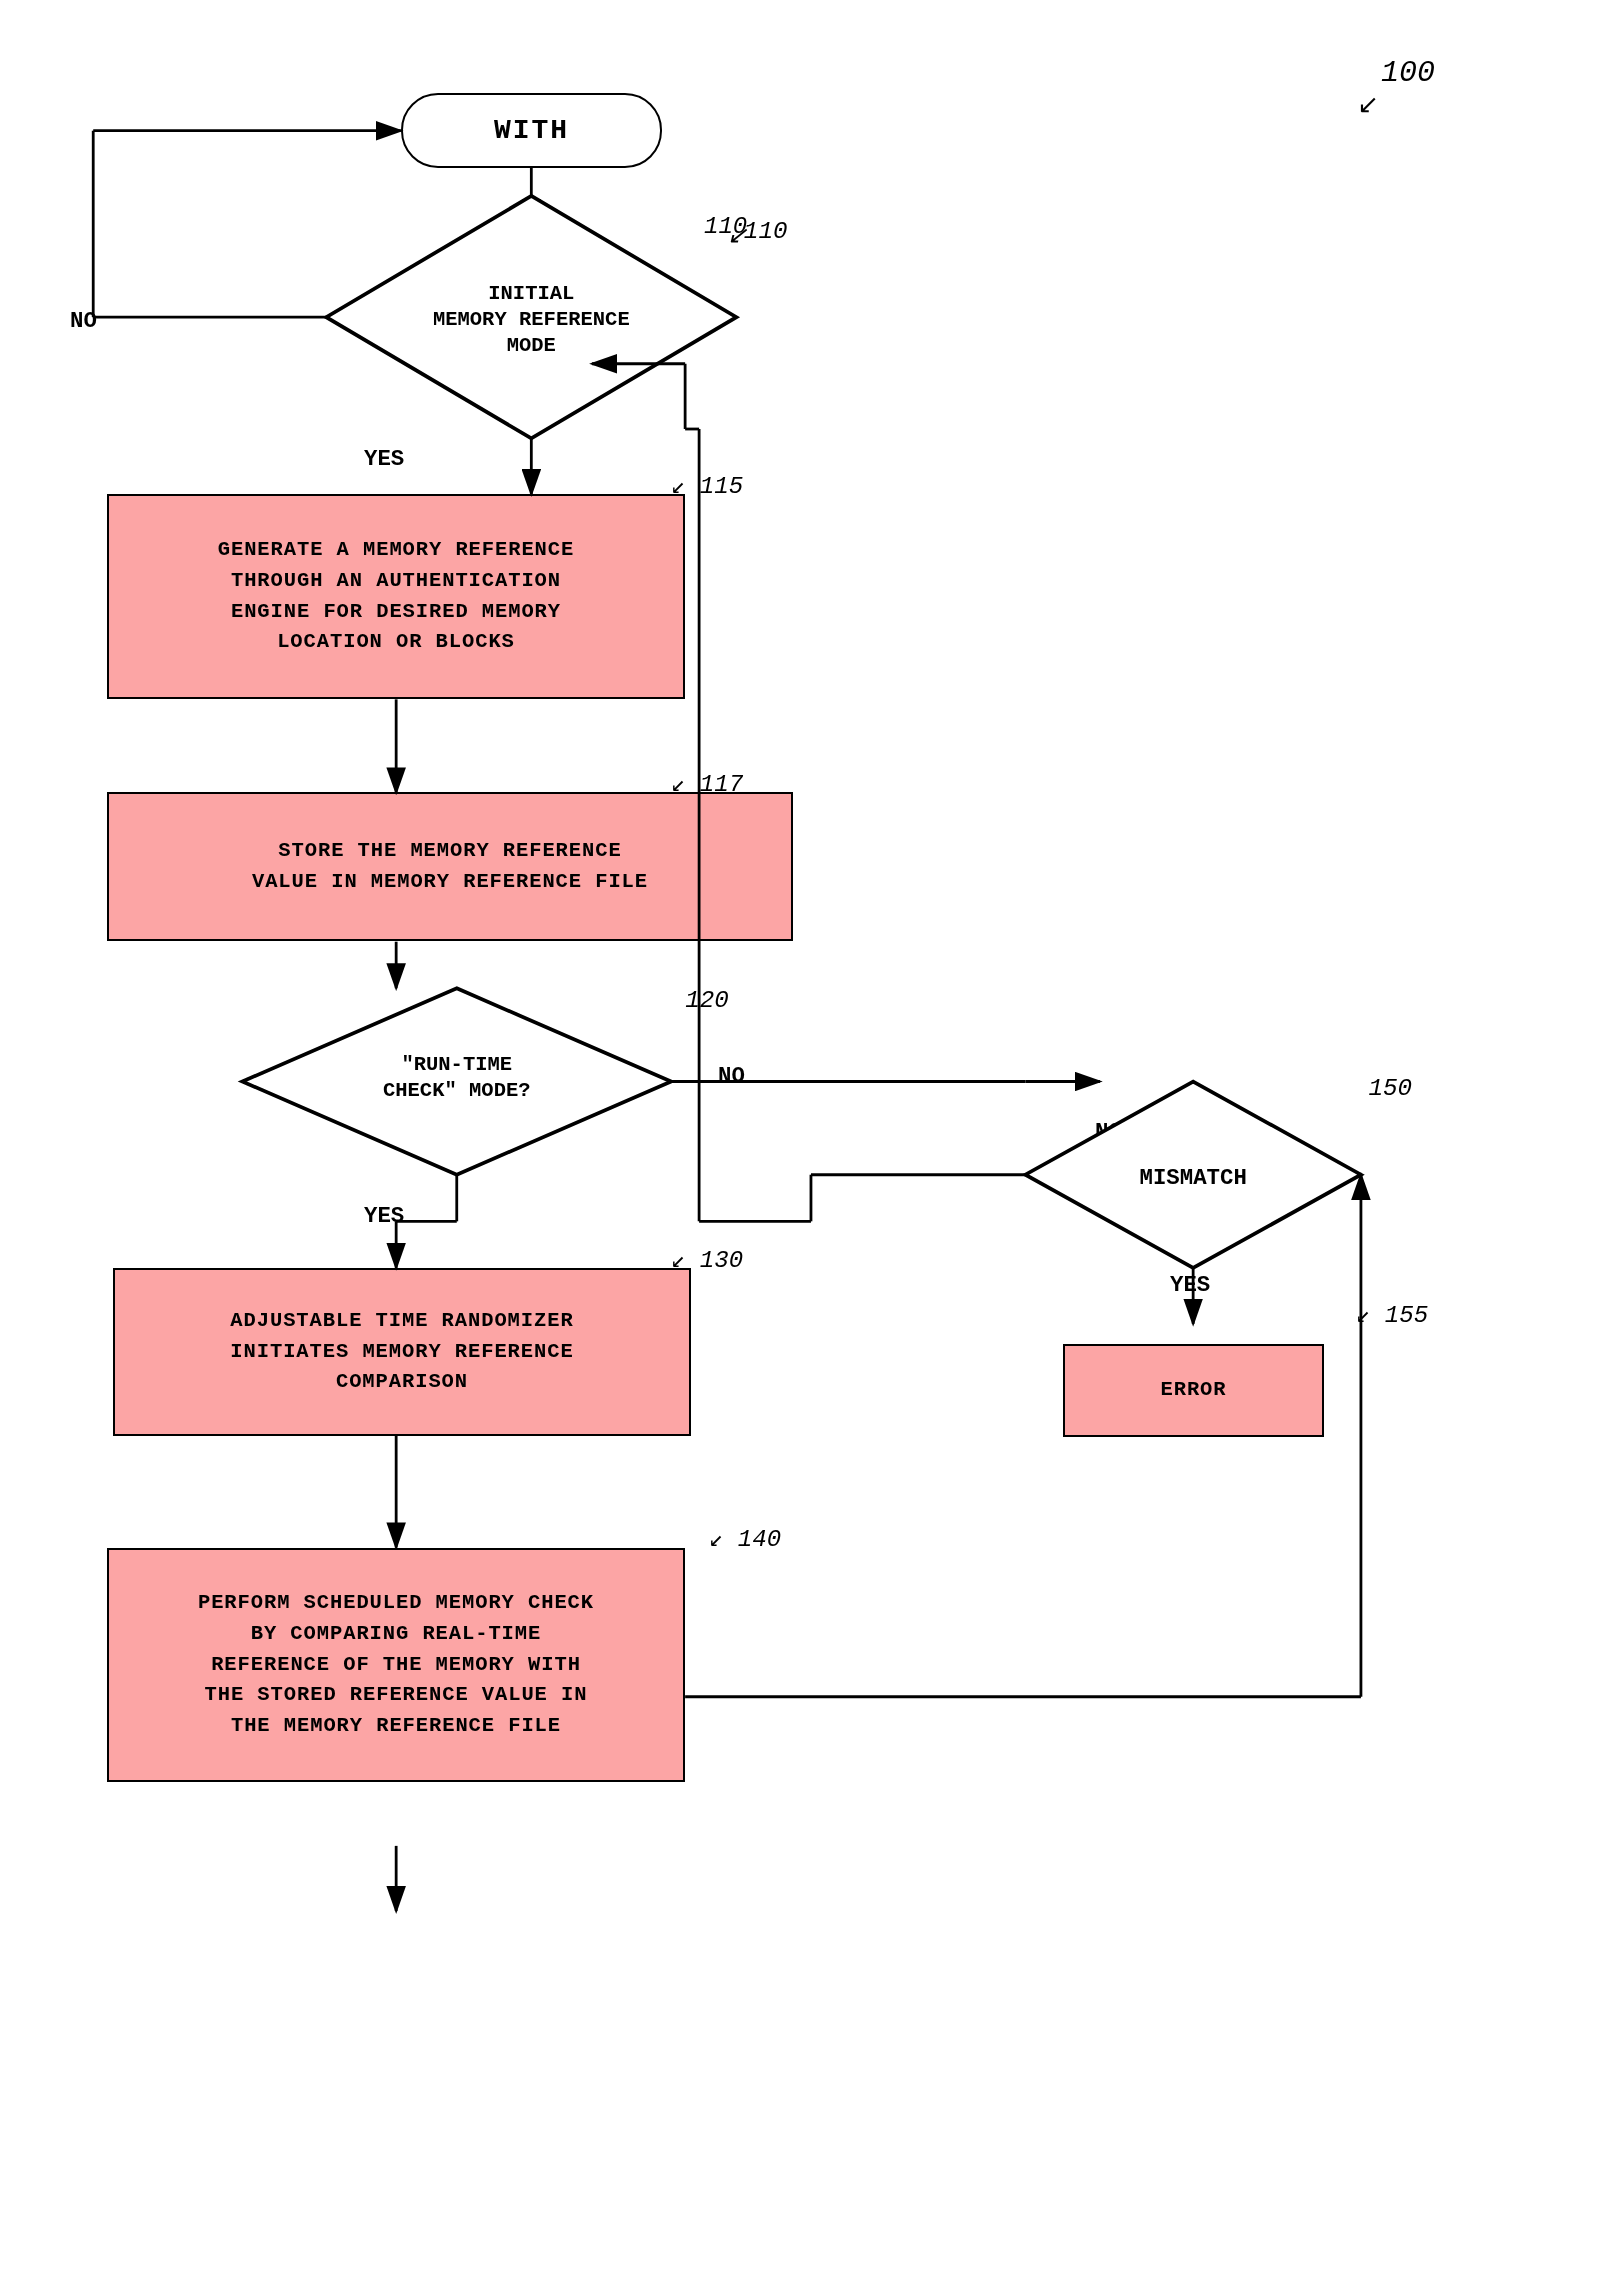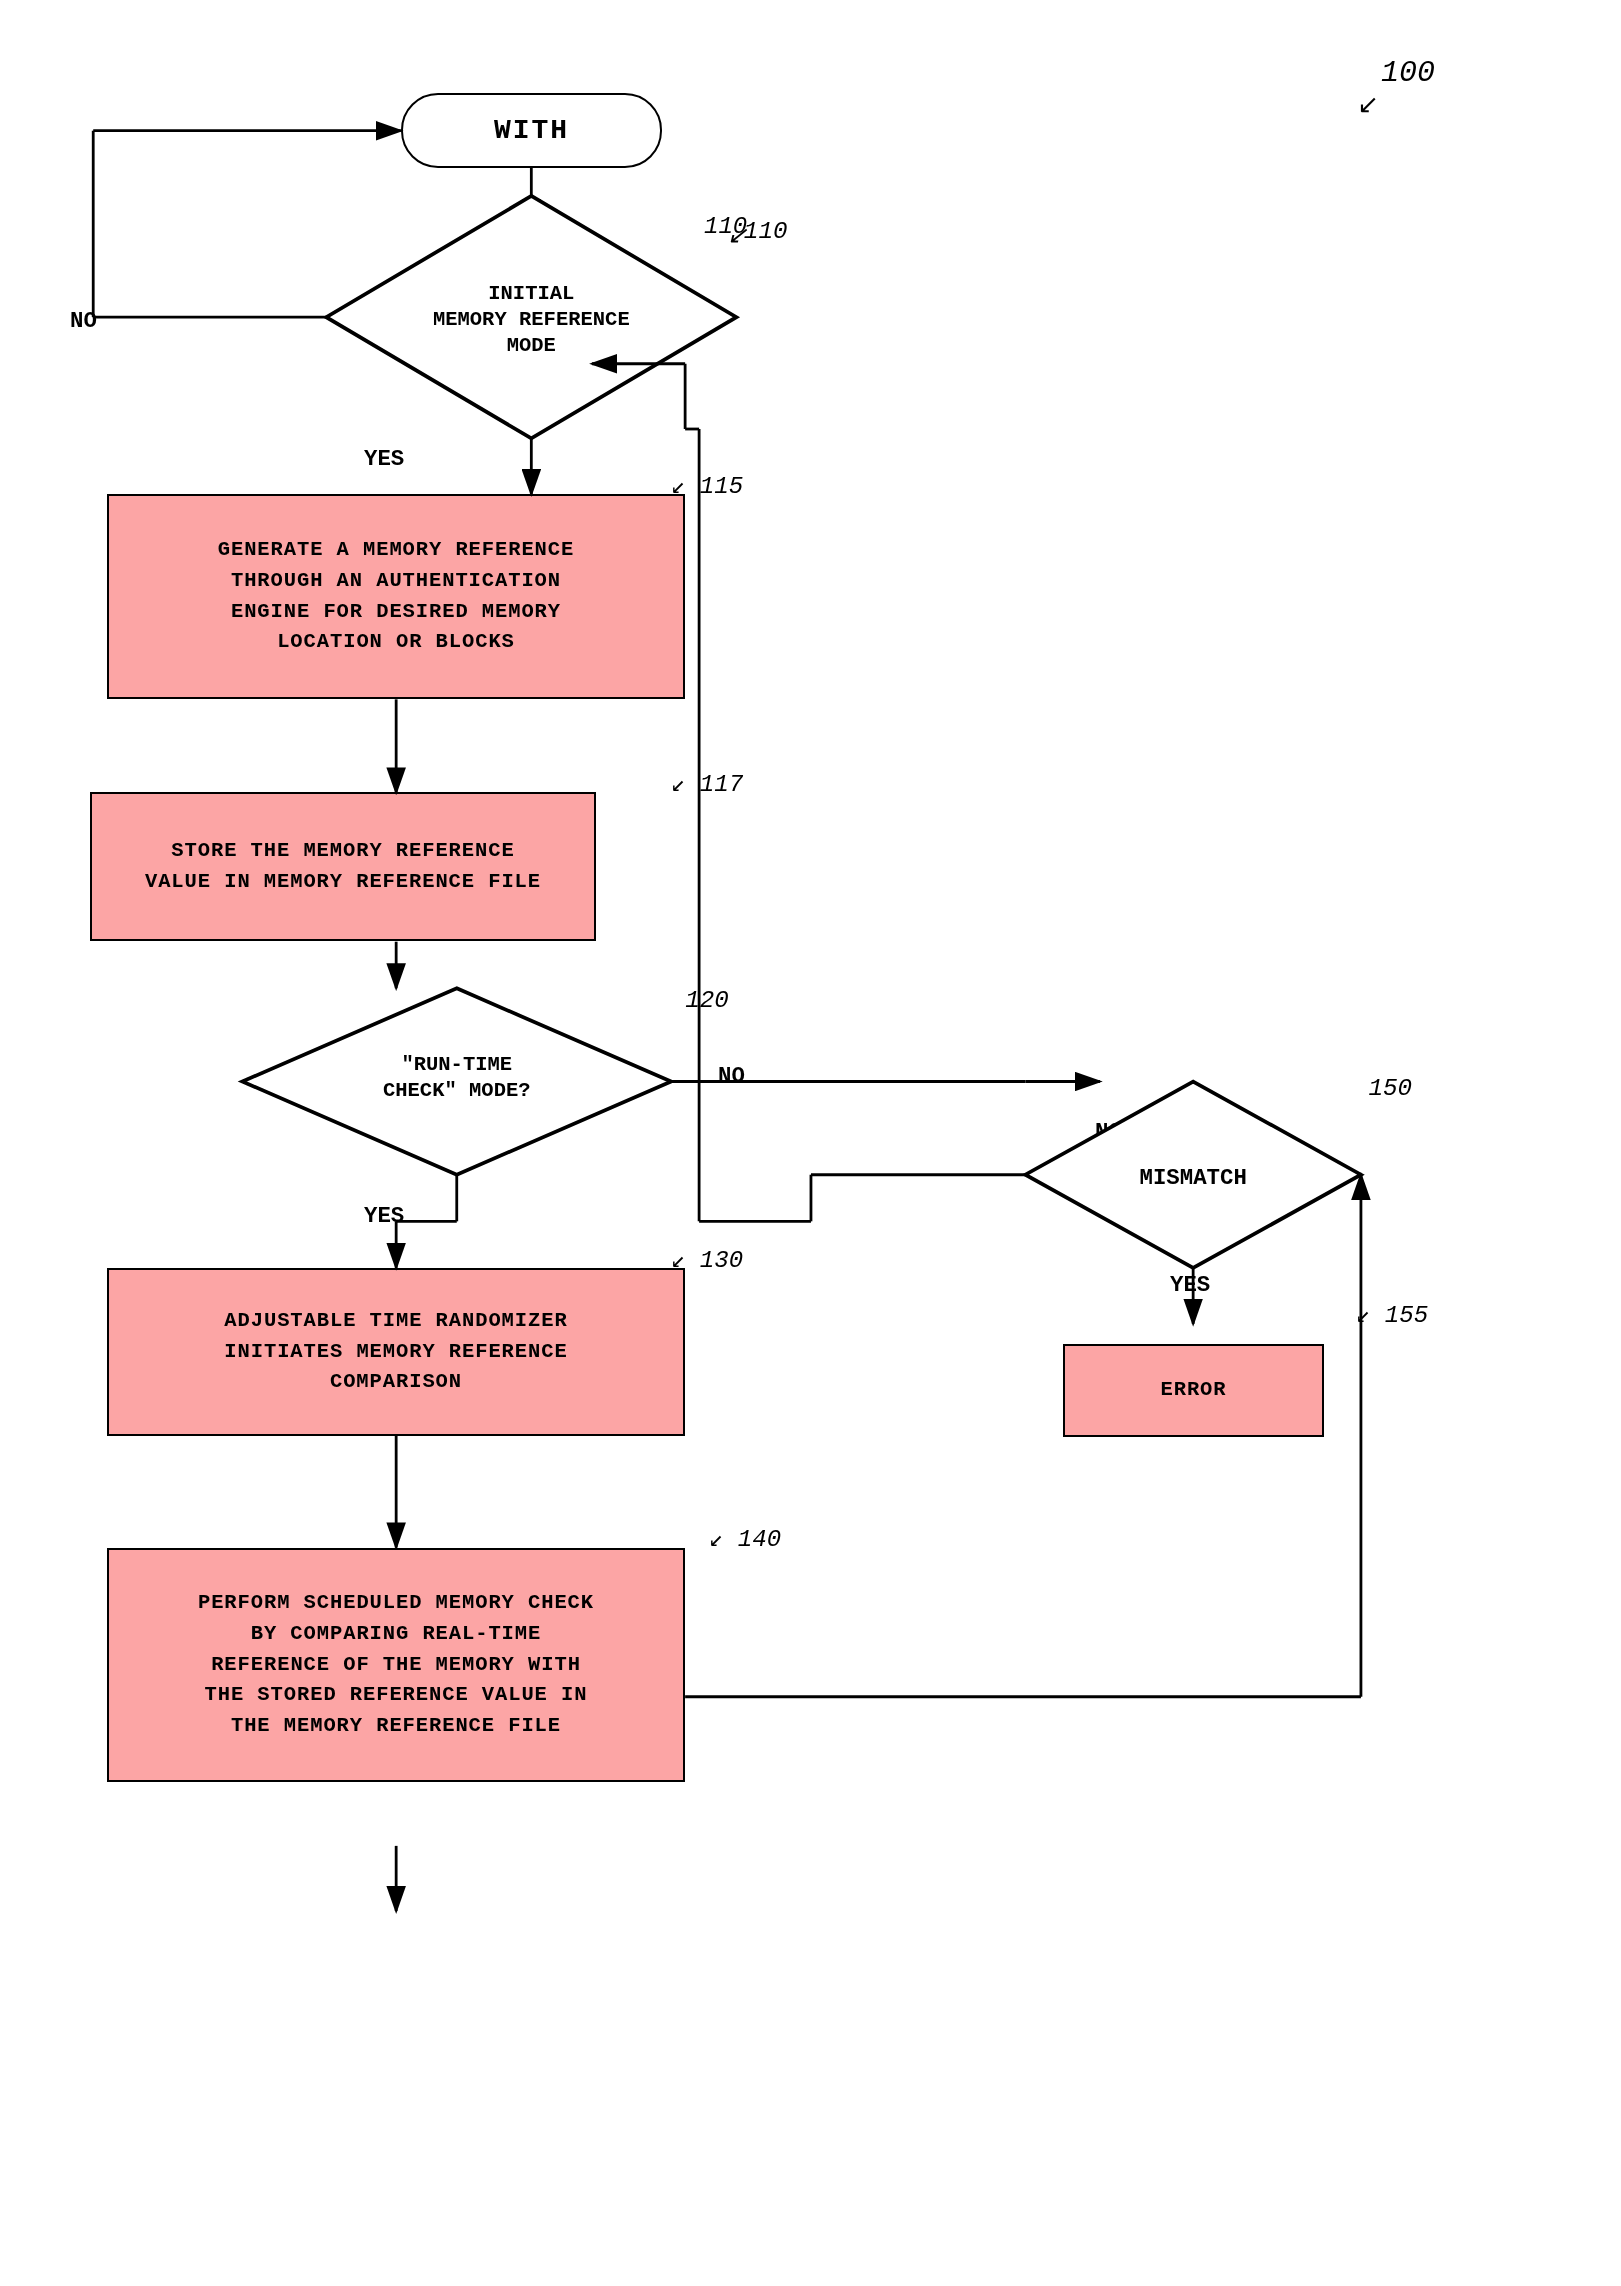--- a/index.html
+++ b/index.html
@@ -98,26 +98,26 @@
     <span>WITH</span>
   </div>
 
   <div class="process-box" style="top:494px; left:107px; width:578px; height:205px;">
     <span style="white-space:pre-line;">GENERATE A MEMORY REFERENCE
 THROUGH AN AUTHENTICATION
 ENGINE FOR DESIRED MEMORY
 LOCATION OR BLOCKS</span>
   </div>
 
-  <div class="process-box" style="top:792px; left:90px; width:506px; height:149px;">
+  <div class="process-box" style="top:792px; left:107px; width:686px; height:149px;">
     <span style="white-space:pre-line;">STORE THE MEMORY REFERENCE
 VALUE IN MEMORY REFERENCE FILE</span>
   </div>
 
-  <div class="process-box" style="top:1268px; left:107px; width:578px; height:168px;">
+  <div class="process-box" style="top:1268px; left:113px; width:578px; height:168px;">
     <span style="white-space:pre-line;">ADJUSTABLE TIME RANDOMIZER
 INITIATES MEMORY REFERENCE
 COMPARISON</span>
   </div>
 
   <div class="process-box" style="top:1548px; left:107px; width:578px; height:234px;">
     <span style="white-space:pre-line;">PERFORM SCHEDULED MEMORY CHECK
 BY COMPARING REAL-TIME
 REFERENCE OF THE MEMORY WITH
 THE STORED REFERENCE VALUE IN

